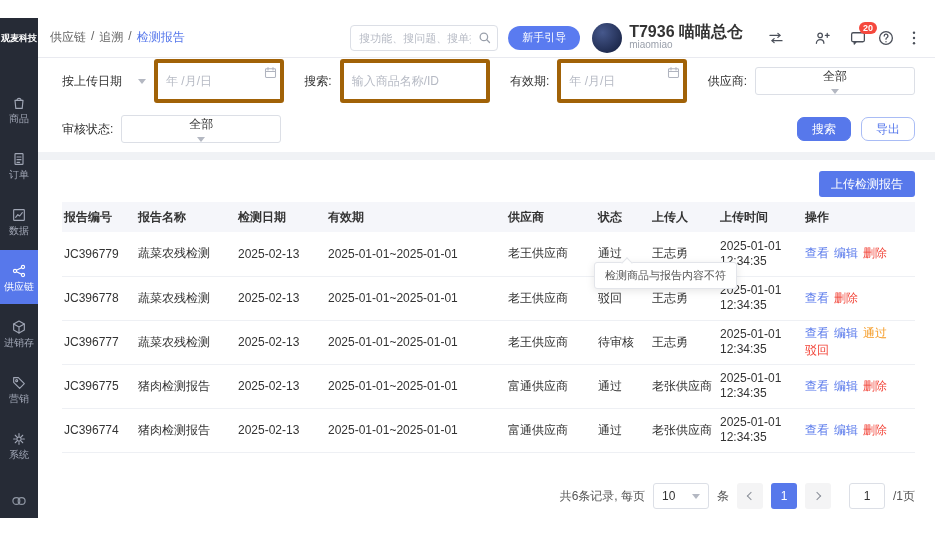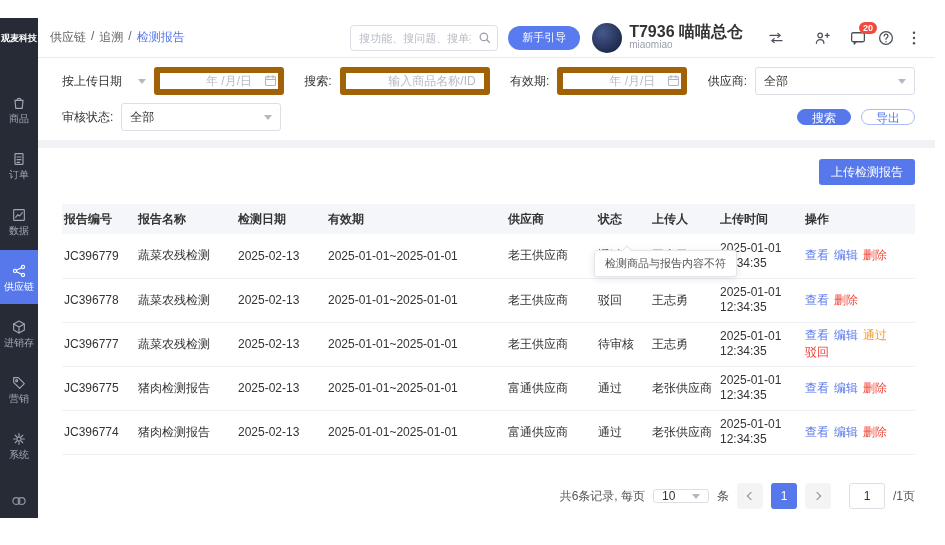--- a/index.html
+++ b/index.html
@@ -38,58 +38,58 @@
   .hicon svg { width:18px; height:18px; display:block; }
   .hicon.switch { margin-left:14px; margin-right:18px; }
   .hicon.people { margin-right:8px; }
   .badge { position:absolute; top:-7px; left:10px; background:#f5483d; color:#fff; font-size:9px; line-height:12px; padding:0 4px; border-radius:7px; font-weight:bold; }
 
   .content { flex:1; display:flex; flex-direction:column; min-height:0; }
 
   
   .filter-card { background:#fff; padding:9px 20px 9px 24px; flex-shrink:0; }
   .frow { display:flex; align-items:center; height:28px; }
-  .frow + .frow { margin-top:8px; }
+  .frow + .frow { margin-top:20px; }
   .frow.spread { justify-content:space-between; }
   .fgroup { display:flex; align-items:center; }
   .flabel { font-size:12px; color:#333; margin-right:8px; white-space:nowrap; }
   .ftype { font-size:12px; color:#333; display:flex; align-items:center; gap:16px; cursor:pointer; margin-right:8px; white-space:nowrap; }
   .caret { width:0; height:0; border-left:4px solid transparent; border-right:4px solid transparent; border-top:5px solid #b4b8c2; display:inline-block; }
-  .finput { height:28px; border:6px solid #a16207; border-radius:3px; font-size:12px; padding:0 8px; color:#333; outline:none;text-align:right; }
+  .finput { height:44px; border:4px solid #a16207; border-radius:3px; font-size:12px; padding:0 8px; color:#333; outline:none; }
   .finput::placeholder { color:#b6bac4; }
   .dateinput { position:relative; }
   .dateinput input { width:130px; padding-right:26px; }
   .dateinput .cal { position:absolute; right:6px; top:6px; width:15px; height:15px; color:#b0b4bf; }
   .textinput input { width:150px; }
-  .fselect { height:28px; border:1px solid #dcdfe6; border-radius:3px; font-size:12px; color:#333; display:flex; align-items:center; justify-content:space-between; padding:0 8px; cursor:pointer; background:#fff; }
+  .fselect { height:28px; border:1px solid #dcdfe6; border-radius:3px; font-size:12px; color:#333; display:flex; align-items:center; justify-content:space-between; padding:0 8px; cursor:pointer; background:#fff;flex-direction:column; }
   .fselect.w160 { width:160px; }
-  .btn { height:16px; border-radius:13px; font-size:12px; padding:0 14px; cursor:pointer; }
+  .btn { height:24px; border-radius:7px; font-size:12px; padding:0 14px; cursor:pointer; }
   .btn-primary { background:#5778eb; border:1px solid #5778eb; color:#fff; }
   .btn-outline { background:#fff; border:1px solid #a9bcf5; color:#5778eb; margin-left:10px; }
 
   
-  .table-card { background:#fff; margin-top:8px; flex:1; padding:6px 20px 0 24px; position:relative; display:flex; flex-direction:column; min-height:0;gap:14px; }
+  .table-card { background:#fff; margin-top:8px; flex:1; padding:6px 20px 0 24px; position:relative; display:flex; flex-direction:column; min-height:0; }
   .toolbar { height:36px; display:flex; justify-content:flex-end; align-items:center; flex-shrink:0; }
   .upload-btn { height:26px; background:#5778eb; border:none; border-radius:3px; color:#fff; font-size:12px; padding:0 12px; cursor:pointer; }
 
   table { width:100%; border-collapse:collapse; table-layout:fixed; font-size:12px; }
   thead th { background:#f5f6fa; height:30px; text-align:left; color:#333; font-weight:bold; padding:0 6px 0 0; }
   thead th:first-child, tbody td:first-child { padding-left:2px; }
   tbody td { height:44px; color:#333; border-bottom:1px solid #eef0f4; padding:0 6px 0 0; vertical-align:middle; }
   .t2 { line-height:15px; }
   .op { margin-right:5px; cursor:pointer; text-decoration:none; white-space:nowrap; }
   .op.blue { color:#5778eb; }
   .op.red { color:#f2463a; }
   .op.orange { color:#f59a23; }
 
   .tip { position:absolute; left:556px; top:102px; background:#fff; border:1px solid #e3e5ea; border-radius:3px; box-shadow:0 2px 8px rgba(0,0,0,.10); font-size:11px; color:#555; padding:5px 10px; white-space:nowrap; z-index:5; }
   .tip::before { content:""; position:absolute; top:-4px; left:28px; width:7px; height:7px; background:#fff; border-left:1px solid #e3e5ea; border-top:1px solid #e3e5ea; transform:rotate(45deg); }
 
   .pagination { margin-top:auto; height:44px; display:flex; align-items:center; justify-content:flex-end; gap:8px; font-size:12px; color:#555; flex-shrink:0; }
-  .psize { width:56px; height:14px; border:1px solid #dcdfe6; border-radius:3px; display:flex; align-items:center; justify-content:space-between; padding:0 8px; cursor:pointer; color:#333; }
+  .psize { width:56px; height:26px; border:1px solid #dcdfe6; border-radius:3px; display:flex; align-items:center; justify-content:space-between; padding:0 8px; cursor:pointer; color:#333; }
   .pbtn { width:26px; height:26px; border:none; border-radius:3px; background:#f4f4f5; display:flex; align-items:center; justify-content:center; cursor:pointer; }
   .pbtn.active { background:#5778eb; color:#fff; font-size:12px; }
   .chev { display:inline-block; width:6px; height:6px; border-left:1.5px solid #8a8f99; border-bottom:1.5px solid #8a8f99; }
   .chev-l { transform:rotate(45deg); margin-left:2px; }
   .chev-r { transform:rotate(-135deg); margin-right:2px; }
   .pjump { width:36px; height:26px; border:1px solid #dcdfe6; border-radius:3px; text-align:center; font-size:12px; color:#333; outline:none; margin-left:10px; }
 </style>
 </head>
 <body>
 

